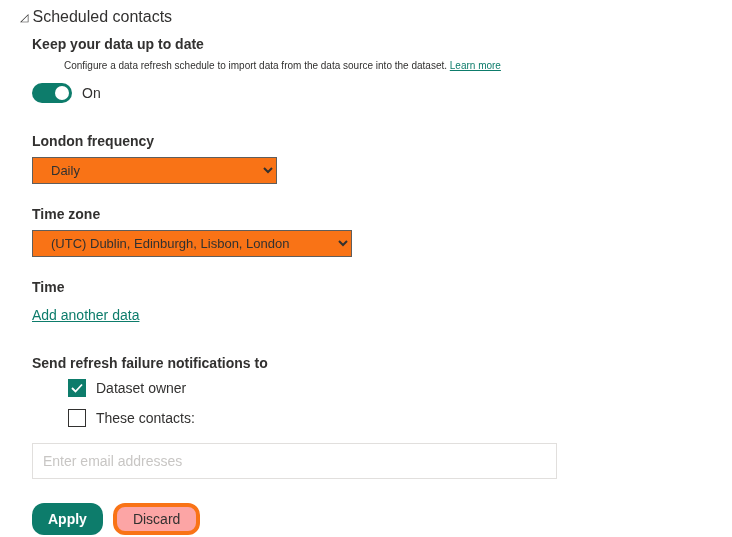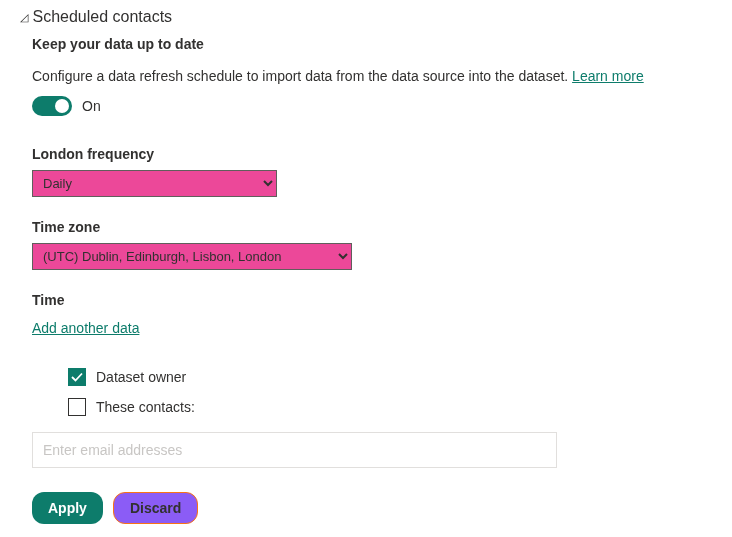--- a/index.html
+++ b/index.html
@@ -28,26 +28,27 @@
       font-size: 16px;
       font-weight: 400;
       color: #323130;
     }
     .content {
       padding-left: 12px;
     }
     .subtitle {
       font-weight: 600;
       font-size: 14px;
-      margin-bottom: 16px;
+      margin-bottom: 8px;
     }
     .desc {
-      font-size: 14px;
+      font-size: 10px;
       color: #323130;
       margin-bottom: 12px;
+      margin-left: 32px;
     }
     .link {
       color: #0d7c6b;
       text-decoration: underline;
       cursor: pointer;
     }
     .toggle-row {
       display: flex;
       align-items: center;
       gap: 10px;
@@ -83,26 +84,26 @@
       position: relative;
       width: 245px;
       margin-bottom: 22px;
     }
     .select-wrap2 {
       width: 320px;
     }
     select {
       width: 100%;
       height: 27px;
-      padding: 2px 6px;
+      padding: 2px 14px;
       font-family: inherit;
       font-size: 13px;
       color: #323130;
       border: 1px solid #605e5c;
-      background: #ec4899;
+      background: #f97316;
       appearance: auto;
     }
     .time-section {
       margin-bottom: 32px;
     }
     .add-time-link {
       color: #0d7c6b;
       text-decoration: underline;
       font-size: 14px;
       cursor: pointer;
@@ -169,24 +170,24 @@
       font-weight: 600;
       border-radius: 12px;
       cursor: pointer;
       border: none;
     }
     .btn-primary {
       background: #0d7c6b;
       color: #ffffff;
     }
     .btn-secondary {
-      background: #8b5cf6;
-      color: #323130;
-      border: 1px solid #f97316;
-      font-weight: 700;
+      background: #fca5a5;
+      color: #323130;
+      border: 4px solid #f97316;
+      font-weight: 400;
     }
   </style>
 </head>
 <body>
 
 <div class="section-header">
   <span class="chev">◿</span>
   <span class="section-title">Scheduled contacts</span>
 </div>
 
@@ -215,20 +216,21 @@
     <select>
       <option>(UTC) Dublin, Edinburgh, Lisbon, London</option>
     </select>
   </div>
 
   <div class="time-section">
     <div class="field-label">Time</div>
     <a class="add-time-link">Add another data</a>
   </div>
 
+  <div class="field-label">Send refresh failure notifications to</div>
 
   <div class="checkbox-row">
     <div class="checkbox checked">
       <svg viewBox="0 0 12 12">
           <path d="M1 6 L4.5 9.5 L11 2.5" stroke="#ffffff" stroke-width="1.8" fill="none"></path>
         </svg>
     </div>
     <span class="checkbox-label">Dataset owner</span>
   </div>
 

